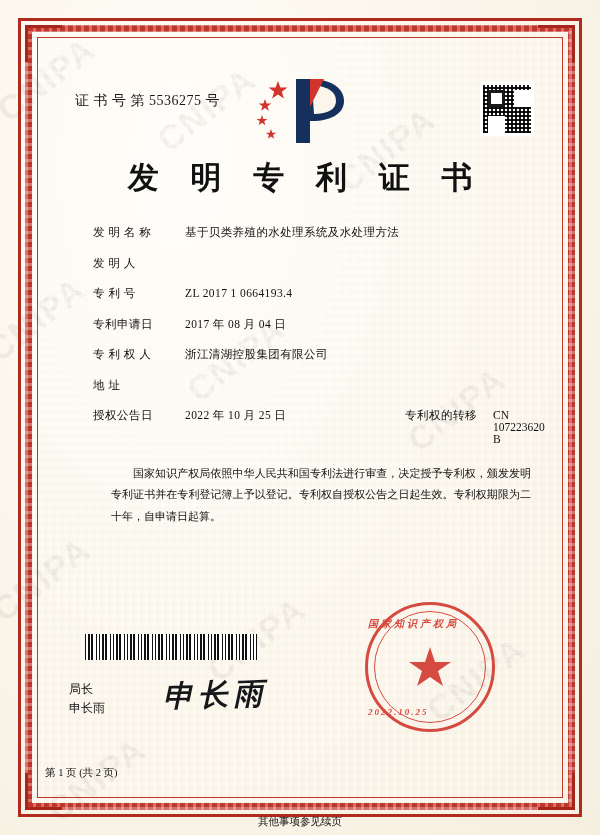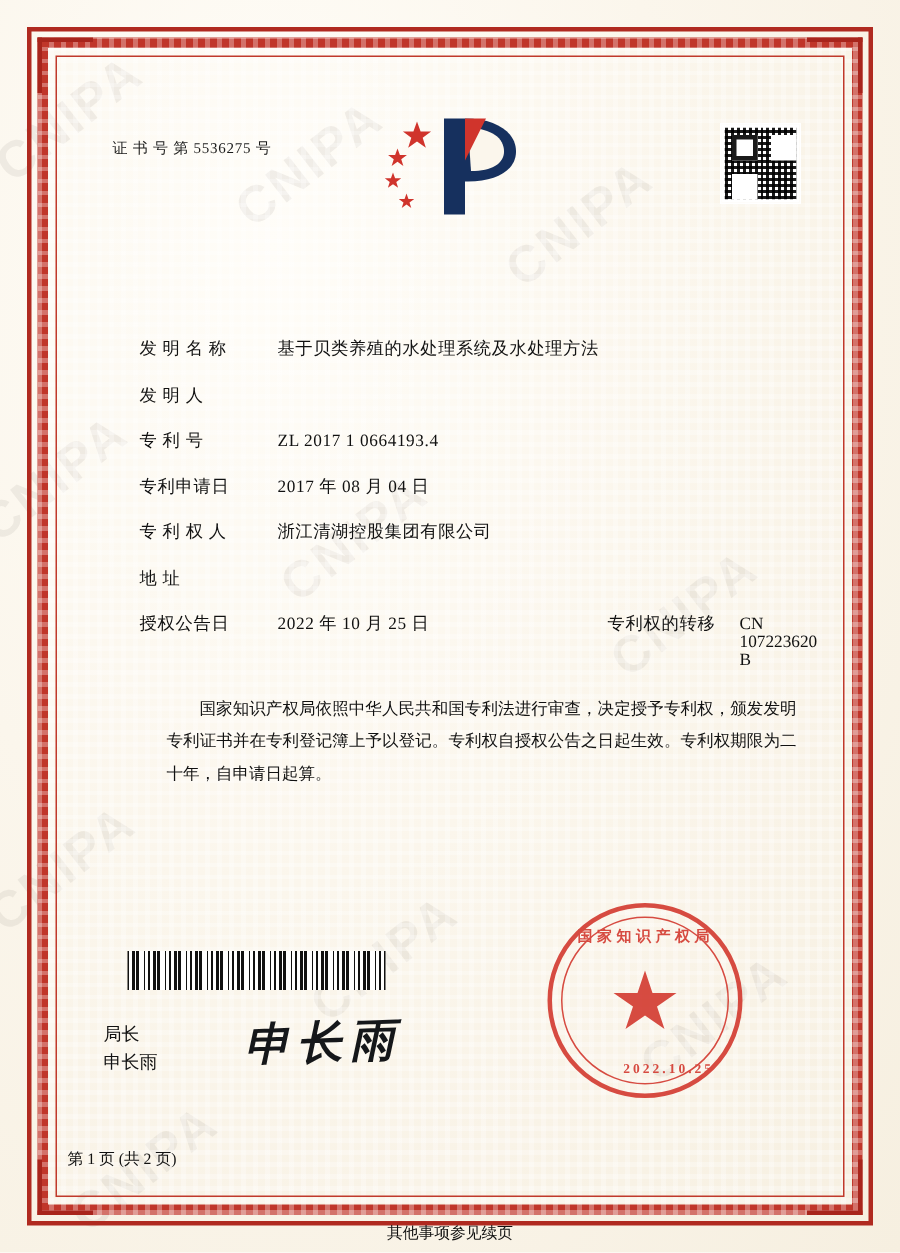--- a/index.html
+++ b/index.html
@@ -102,21 +102,21 @@
     top: 45px;
     right: 45px;
     bottom: 45px;
   }
 
   
   .cert-no {
     position: absolute;
     left: 30px;
     top: 47px;
-    font-size: 10px;
+    font-size: 14px;
     color: #1a1a1a;
     letter-spacing: 0.5px;
   }
   .qr {
     position: absolute;
     right: 22px;
     top: 38px;
     width: 48px;
     height: 48px;
     background:
@@ -266,25 +266,26 @@
   .seal .star {
     position: absolute;
     left: 50%;
     top: 50%;
     transform: translate(-50%,-50%);
     width: 46px;
     height: 46px;
   }
   .seal-top-text, .seal-bottom-text {
     position: absolute;
-    left: 0; right: 16px;
-    text-align: right;
+    left: 0; right: 0;
+    text-align: left;
     font-size: 10px;
     letter-spacing: 3px;
     font-weight: bold;
+    font-style: italic;
   }
   .seal-top-text { top: 12px; }
   .seal-bottom-text { bottom: 12px; font-size: 9px; letter-spacing: 2px; }
 
   .page-no {
     position: absolute;
     left: 0; right: 0;
     bottom: 10px;
     text-align: left;
     font-size: 10.5px;
@@ -339,20 +340,21 @@
         <polygon points="25,26 26.6,30.4 31.3,30.4 27.5,33.2 28.9,37.7 25,34.9 21.1,37.7 22.5,33.2 18.7,30.4 23.4,30.4"></polygon>
         <polygon points="22,42 23.4,45.9 27.5,45.9 24.2,48.3 25.4,52.2 22,49.8 18.6,52.2 19.8,48.3 16.5,45.9 20.6,45.9"></polygon>
         <polygon points="31,56 32.3,59.7 36.2,59.7 33,62 34.2,65.7 31,63.4 27.8,65.7 29,62 25.8,59.7 29.7,59.7"></polygon>
       </g>
       <path d="M56 6 L70 6 L70 70 L56 70 Z" fill="#16305e"></path>
       <path d="M70 6 C 92 6, 104 16, 104 28 C 104 40, 92 48, 72 48 L70 48 Z" fill="#16305e"></path>
       <path d="M72 12 C 88 13, 96 19, 96 28 C 96 36, 88 41, 74 41 Z" fill="#fbf6ec"></path>
       <path d="M70 6 L84 6 L70 34 Z" fill="#d0342c"></path>
     </svg>
 
+    <div class="title">发 明 专 利 证 书</div>
 
     <div class="fields">
       <div class="field">
         <div class="lbl">发 明 名 称</div>
         <div class="val">基于贝类养殖的水处理系统及水处理方法</div>
       </div>
       <div class="field">
         <div class="lbl">发 明 人</div>
       </div>
       <div class="field">

